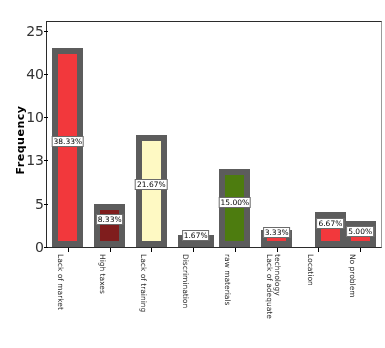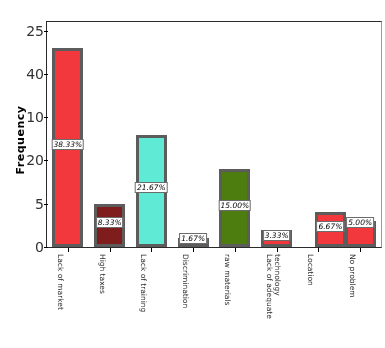--- a/index.html
+++ b/index.html
@@ -99,23 +99,22 @@
     position: absolute;
     bottom: 0;
     height: 100%;
   }
   .bar {
     position: absolute;
     bottom: 0;
     left: 0;
     width: 100%;
     background: #F2383C;
-    border: 3px solid #6d28d9;
+    border: 6px solid #6d28d9;
     box-sizing: border-box;
-    font-style: italic;
   }
   .bar-pct {
     position: absolute;
     left: 50%;
     transform: translateX(-50%);
     background: #ffffff;
     border: 1px solid #6b6b6b;
     font-size: 7.5px;
     line-height: 9px;
     color: #000000;
@@ -157,41 +156,41 @@
 
 <div id="chart-root">
 
   <div class="y-axis-title-wrap">
     <div class="y-axis-title">Frequency</div>
   </div>
 
   <div class="y-ticks-col">
       <div class="y-tick-label" style="top: 243px;">0</div>
       <div class="y-tick-label" style="top: 199.731px;">5</div>
-      <div class="y-tick-label" style="top: 156.462px;">20</div>
+      <div class="y-tick-label" style="top: 156.462px;">13</div>
       <div class="y-tick-label" style="top: 113.192px;">10</div>
       <div class="y-tick-label" style="top: 69.9231px;">40</div>
       <div class="y-tick-label" style="top: 26.6538px;">25</div>
     </div>
 
   <div id="plot-frame"></div>
 
   <div id="bars-layer">
       <div class="bar-slot" style="left: 5.375px; width: 31px;">
         <div class="bar" title="Lack of market: 23" style="height: 199.038px; background: rgb(242, 56, 60); border-color: rgb(92, 92, 92);">
           <div class="bar-pct" style="bottom: 94.0192px;">38.33%</div>
         </div>
       </div>
       <div class="bar-slot" style="left: 47.125px; width: 31px;">
         <div class="bar" title="High taxes: 5" style="height: 43.2692px; background: #7f1d1d; border-color: rgb(92, 92, 92);">
           <div class="bar-pct" style="bottom: 16.1346px;">8.33%</div>
         </div>
       </div>
       <div class="bar-slot" style="left: 88.875px; width: 31px;">
-        <div class="bar" title="Lack of training: 13" style="height: 112.5px; background: #5eead4; border-color: rgb(92, 92, 92);">
+        <div class="bar" title="Lack of training: 13" style="height: 112.5px; background: #fef9c3; border-color: rgb(92, 92, 92);">
           <div class="bar-pct" style="bottom: 50.75px;">21.67%</div>
         </div>
       </div>
       <div class="bar-slot" style="left: 130.625px; width: 31px;">
         <div class="bar" title="Discrimination: 1" style="height: 8.65385px; background: #0f766e; border-color: rgb(92, 92, 92); padding-left: 24px;">
           <div class="bar-pct" style="bottom: 0.5px;">1.67%</div>
         </div>
       </div>
       <div class="bar-slot" style="left: 172.375px; width: 31px;">
         <div class="bar" title="raw materials: 9" style="height: 77.8846px; background: #4d7c0f; border-color: rgb(92, 92, 92);">
@@ -204,21 +203,21 @@
           <div class="bar-pct" style="bottom: 3.15385px;">3.33%</div>
         </div>
       </div>
       <div class="bar-slot" style="left: 255.875px; width: 31px;">
         <div class="bar" title="Location: 4" style="height: 34.6154px; background: rgb(242, 56, 60); border-color: rgb(92, 92, 92); margin-left: 12px;">
           <div class="bar-pct" style="bottom: 11.8077px;">6.67%</div>
         </div>
       </div>
       <div class="bar-slot" style="left: 297.625px; width: 31px;">
         <div class="bar" title="No problem: 3" style="height: 25.9615px; background: rgb(242, 56, 60); border-color: rgb(92, 92, 92);">
-          <div class="bar-pct" style="bottom: 16px;">5.00%</div>
+          <div class="bar-pct" style="bottom: 4px;">5.00%</div>
         </div>
       </div>
     </div>
 
   <div id="x-axis-layer">
       <div class="x-tick-mark" style="left: 20.875px;"></div>
       <div class="x-label" style="left: 16.875px;">Lack of market</div>
       <div class="x-tick-mark" style="left: 62.625px;"></div>
       <div class="x-label" style="left: 58.625px;">High taxes</div>
       <div class="x-tick-mark" style="left: 104.375px;"></div>

